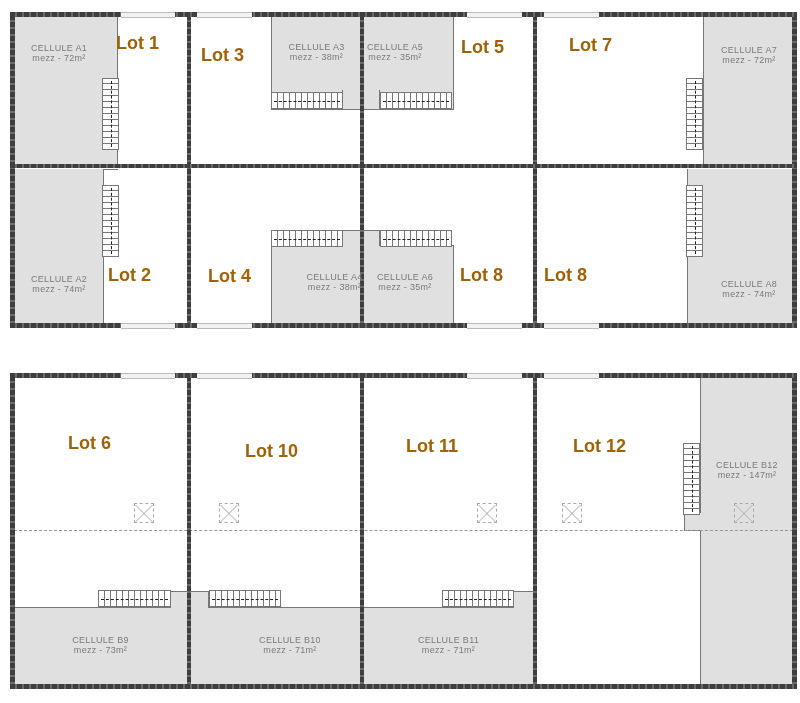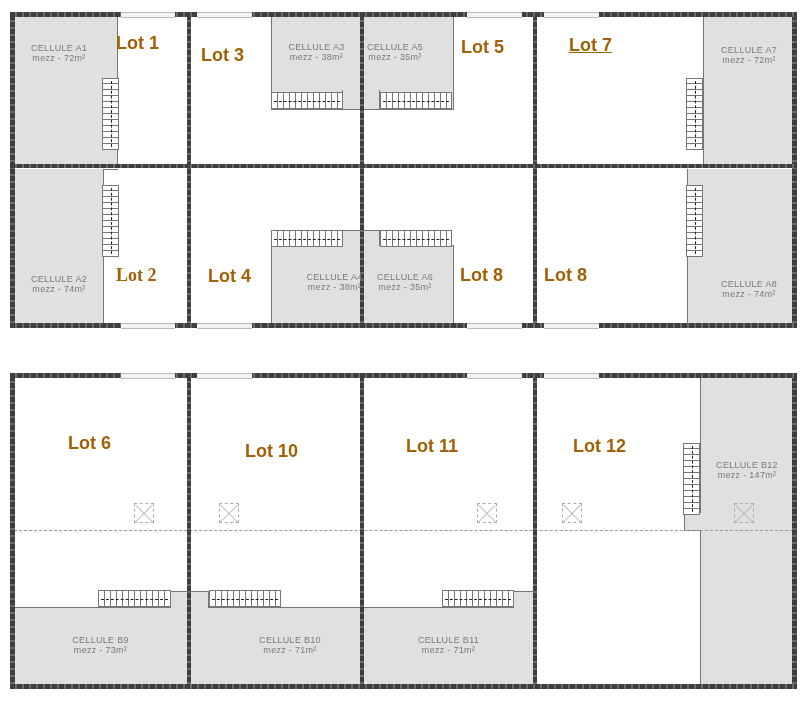--- a/index.html
+++ b/index.html
@@ -64,26 +64,26 @@
 <div class="door" style="left:121px;top:12px;width:54px;"></div>
 <div class="door" style="left:197px;top:12px;width:55px;"></div>
 <div class="door" style="left:467px;top:12px;width:55px;"></div>
 <div class="door" style="left:544px;top:12px;width:55px;"></div>
 <div class="door" style="left:121px;top:323px;width:54px;"></div>
 <div class="door" style="left:197px;top:323px;width:55px;"></div>
 <div class="door" style="left:467px;top:323px;width:55px;"></div>
 <div class="door" style="left:544px;top:323px;width:55px;"></div>
 
 <div class="lot" style="left:116px;top:33px;">Lot 1</div>
-<div class="lot" style="left:116px;top:265px;font-family:Liberation Serif, serif;">Lot 2</div>
+<div class="lot" style="left:108px;top:265px;">Lot 2</div>
 <div class="lot" style="left:201px;top:45px;">Lot 3</div>
 <div class="lot" style="left:208px;top:266px;">Lot 4</div>
 <div class="lot" style="left:461px;top:37px;">Lot 5</div>
 <div class="lot" style="left:460px;top:265px;">Lot 8</div>
-<div class="lot" style="left:569px;top:35px;text-decoration:underline;">Lot 7</div>
+<div class="lot" style="left:569px;top:35px;">Lot 7</div>
 <div class="lot" style="left:544px;top:265px;">Lot 8</div>
 
 <div class="cell" style="left:14px;top:43px;width:90px;">
   <div>CELLULE A1</div>
   <div>mezz - 72m²</div>
 </div>
 <div class="cell" style="left:14px;top:274px;width:90px;">
   <div>CELLULE A2</div>
   <div>mezz - 74m²</div>
 </div>

